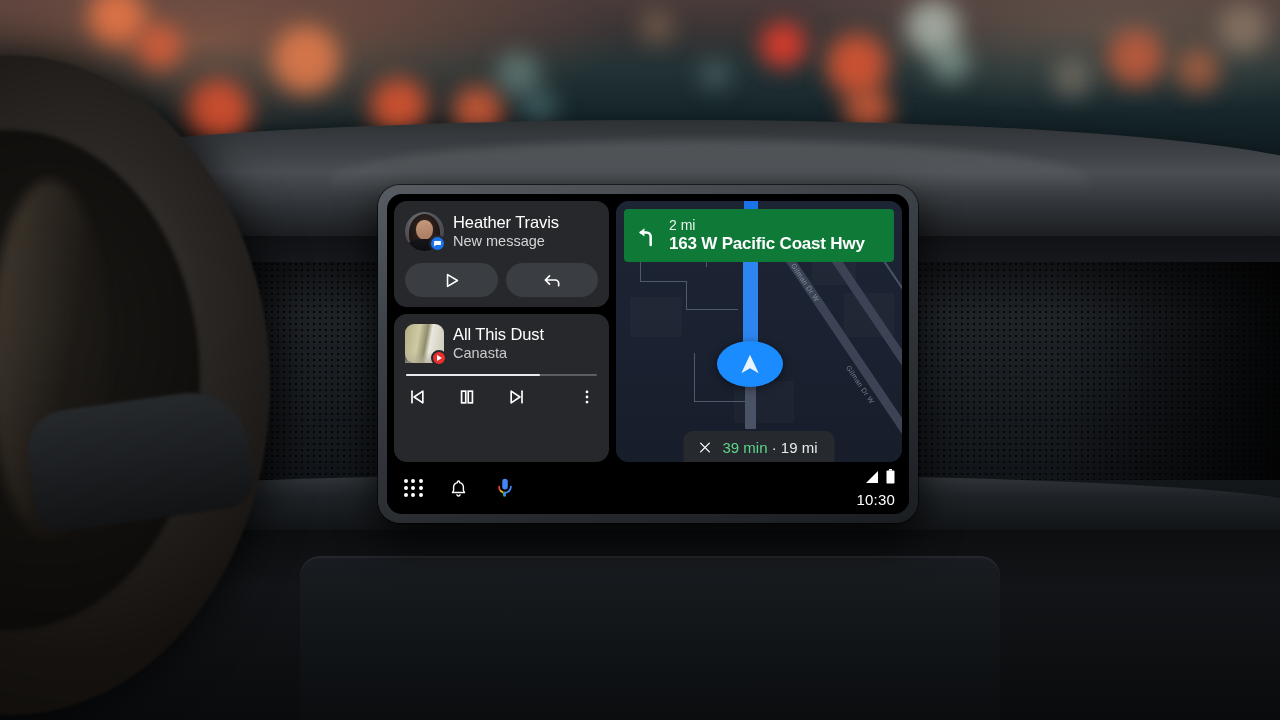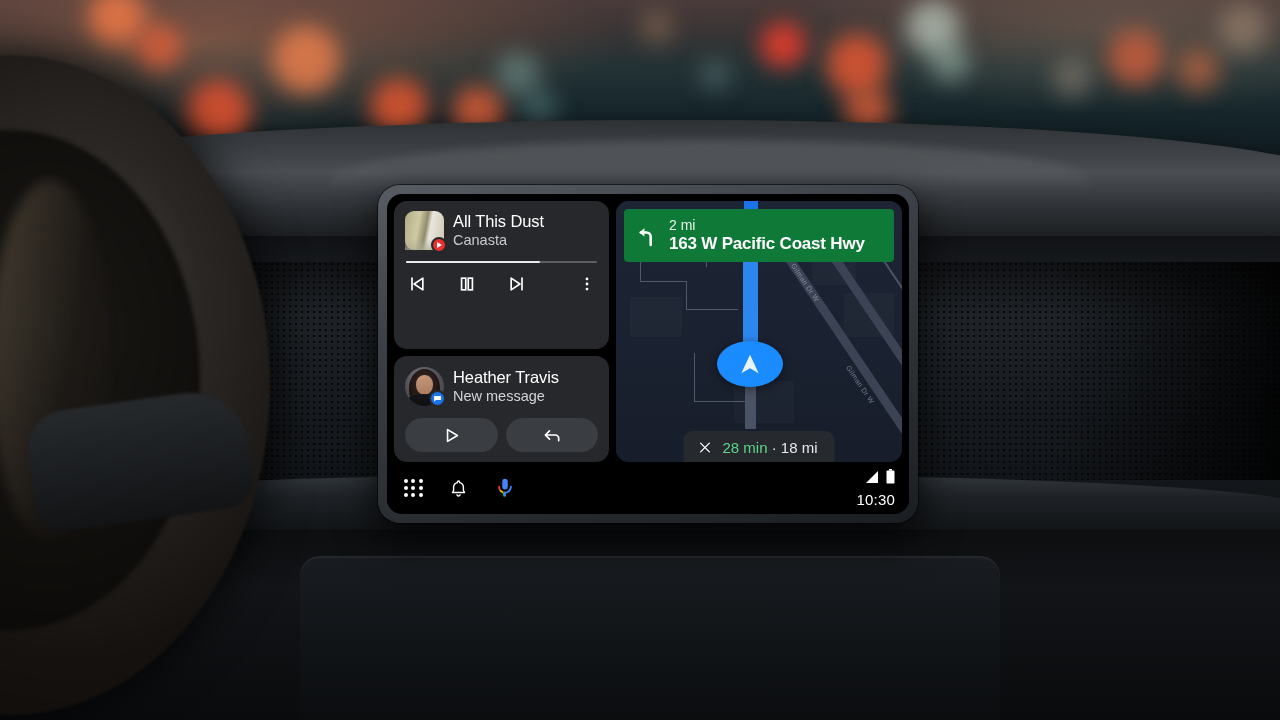--- a/index.html
+++ b/index.html
@@ -372,70 +372,20 @@
   <div class="wheel-spoke"></div>
 </div>
 
 <div class="display-bezel">
   <div class="display">
 
     <div class="screen-body">
 
       <div class="left-col">
 
-        <div class="card media-card">
-          <div class="media-head">
-            <div class="art-wrap">
-              <div class="art"></div>
-              <div class="yt-badge"></div>
-            </div>
-            <div>
-              <div class="track-title">All This Dust</div>
-              <div class="track-artist">Canasta</div>
-            </div>
-          </div>
-
-          <div class="progress-row">
-            <div class="progress-track">
-              <div class="progress-fill" id="progress-fill" style="width: 70%;"></div>
-            </div>
-          </div>
-
-          <div class="media-ctrls">
-            <div class="mc">
-              <svg width="20" height="20" viewBox="0 0 24 24" aria-hidden="true">
-                <path d="M6 5v14" stroke="#fff" stroke-width="2" stroke-linecap="round"></path>
-                <path d="M19 5 8.5 12 19 19z" fill="none" stroke="#fff" stroke-width="2" stroke-linejoin="round"></path>
-              </svg>
-            </div>
-            <span class="sp1"></span>
-            <div class="mc">
-              <svg width="20" height="20" viewBox="0 0 24 24" aria-hidden="true">
-                <rect x="5.5" y="5" width="5" height="14" fill="none" stroke="#fff" stroke-width="2"></rect>
-                <rect x="13.5" y="5" width="5" height="14" fill="none" stroke="#fff" stroke-width="2"></rect>
-              </svg>
-            </div>
-            <span class="sp2"></span>
-            <div class="mc">
-              <svg width="20" height="20" viewBox="0 0 24 24" aria-hidden="true">
-                <path d="M5 5 15.5 12 5 19z" fill="none" stroke="#fff" stroke-width="2" stroke-linejoin="round"></path>
-                <path d="M18 5v14" stroke="#fff" stroke-width="2" stroke-linecap="round"></path>
-              </svg>
-            </div>
-            <span class="sp3"></span>
-            <div class="mc">
-              <svg width="18" height="18" viewBox="0 0 24 24" aria-hidden="true">
-                <circle cx="12" cy="5.2" r="1.85" fill="#fff"></circle>
-                <circle cx="12" cy="12" r="1.85" fill="#fff"></circle>
-                <circle cx="12" cy="18.8" r="1.85" fill="#fff"></circle>
-              </svg>
-            </div>
-          </div>
-        </div>
-
         <div class="card msg-card">
           <div class="msg-head">
             <div class="avatar-wrap">
               <div class="avatar">
                 <div class="av-hair"></div>
                 <div class="av-face"></div>
                 <div class="av-body"></div>
               </div>
               <div class="msg-badge">
                 <svg viewBox="0 0 24 24" aria-hidden="true">
@@ -458,20 +408,70 @@
             </button>
             <button class="pill">
               <span>
                 <svg width="20" height="20" viewBox="0 0 24 24" aria-hidden="true">
                   <path d="M9 7 4 12l5 5M4.4 12H16a4 4 0 0 1 4 4v3" fill="none" stroke="#fff" stroke-width="2" stroke-linecap="round" stroke-linejoin="round"></path>
                 </svg>
               </span>
             </button>
           </div>
         </div>
+
+        <div class="card media-card">
+          <div class="media-head">
+            <div class="art-wrap">
+              <div class="art"></div>
+              <div class="yt-badge"></div>
+            </div>
+            <div>
+              <div class="track-title">All This Dust</div>
+              <div class="track-artist">Canasta</div>
+            </div>
+          </div>
+
+          <div class="progress-row">
+            <div class="progress-track">
+              <div class="progress-fill" id="progress-fill" style="width: 70%;"></div>
+            </div>
+          </div>
+
+          <div class="media-ctrls">
+            <div class="mc">
+              <svg width="20" height="20" viewBox="0 0 24 24" aria-hidden="true">
+                <path d="M6 5v14" stroke="#fff" stroke-width="2" stroke-linecap="round"></path>
+                <path d="M19 5 8.5 12 19 19z" fill="none" stroke="#fff" stroke-width="2" stroke-linejoin="round"></path>
+              </svg>
+            </div>
+            <span class="sp1"></span>
+            <div class="mc">
+              <svg width="20" height="20" viewBox="0 0 24 24" aria-hidden="true">
+                <rect x="5.5" y="5" width="5" height="14" fill="none" stroke="#fff" stroke-width="2"></rect>
+                <rect x="13.5" y="5" width="5" height="14" fill="none" stroke="#fff" stroke-width="2"></rect>
+              </svg>
+            </div>
+            <span class="sp2"></span>
+            <div class="mc">
+              <svg width="20" height="20" viewBox="0 0 24 24" aria-hidden="true">
+                <path d="M5 5 15.5 12 5 19z" fill="none" stroke="#fff" stroke-width="2" stroke-linejoin="round"></path>
+                <path d="M18 5v14" stroke="#fff" stroke-width="2" stroke-linecap="round"></path>
+              </svg>
+            </div>
+            <span class="sp3"></span>
+            <div class="mc">
+              <svg width="18" height="18" viewBox="0 0 24 24" aria-hidden="true">
+                <circle cx="12" cy="5.2" r="1.85" fill="#fff"></circle>
+                <circle cx="12" cy="12" r="1.85" fill="#fff"></circle>
+                <circle cx="12" cy="18.8" r="1.85" fill="#fff"></circle>
+              </svg>
+            </div>
+          </div>
+        </div>
       </div>
 
       <div class="map-panel">
         <div class="map-bg"></div>
 
         <div class="blk" style="left:14px;  top:96px;  width:52px; height:40px;"></div>
         <div class="blk" style="left:196px; top:48px;  width:44px; height:36px;"></div>
         <div class="blk" style="left:228px; top:92px;  width:50px; height:44px;"></div>
         <div class="blk" style="left:118px; top:180px; width:60px; height:42px;"></div>
 
@@ -516,22 +516,22 @@
           </div>
         </div>
 
         <div class="eta-chip">
           <span class="eta-x">
             <svg width="15" height="15" viewBox="0 0 24 24" aria-hidden="true">
               <path d="M5 5l14 14M19 5 5 19" stroke="#fff" stroke-width="2.1" stroke-linecap="round"></path>
             </svg>
           </span>
           <span class="eta-text">
-            <span class="eta-time">28 min</span>
-            <span class="eta-rest">· 18 mi</span>
+            <span class="eta-time">39 min</span>
+            <span class="eta-rest">· 19 mi</span>
           </span>
         </div>
       </div>
     </div>
 
     <div class="statusbar">
       <div class="sb-left">
         <div class="sb-btn">
           <span class="apps-grid">
             <i></i>

